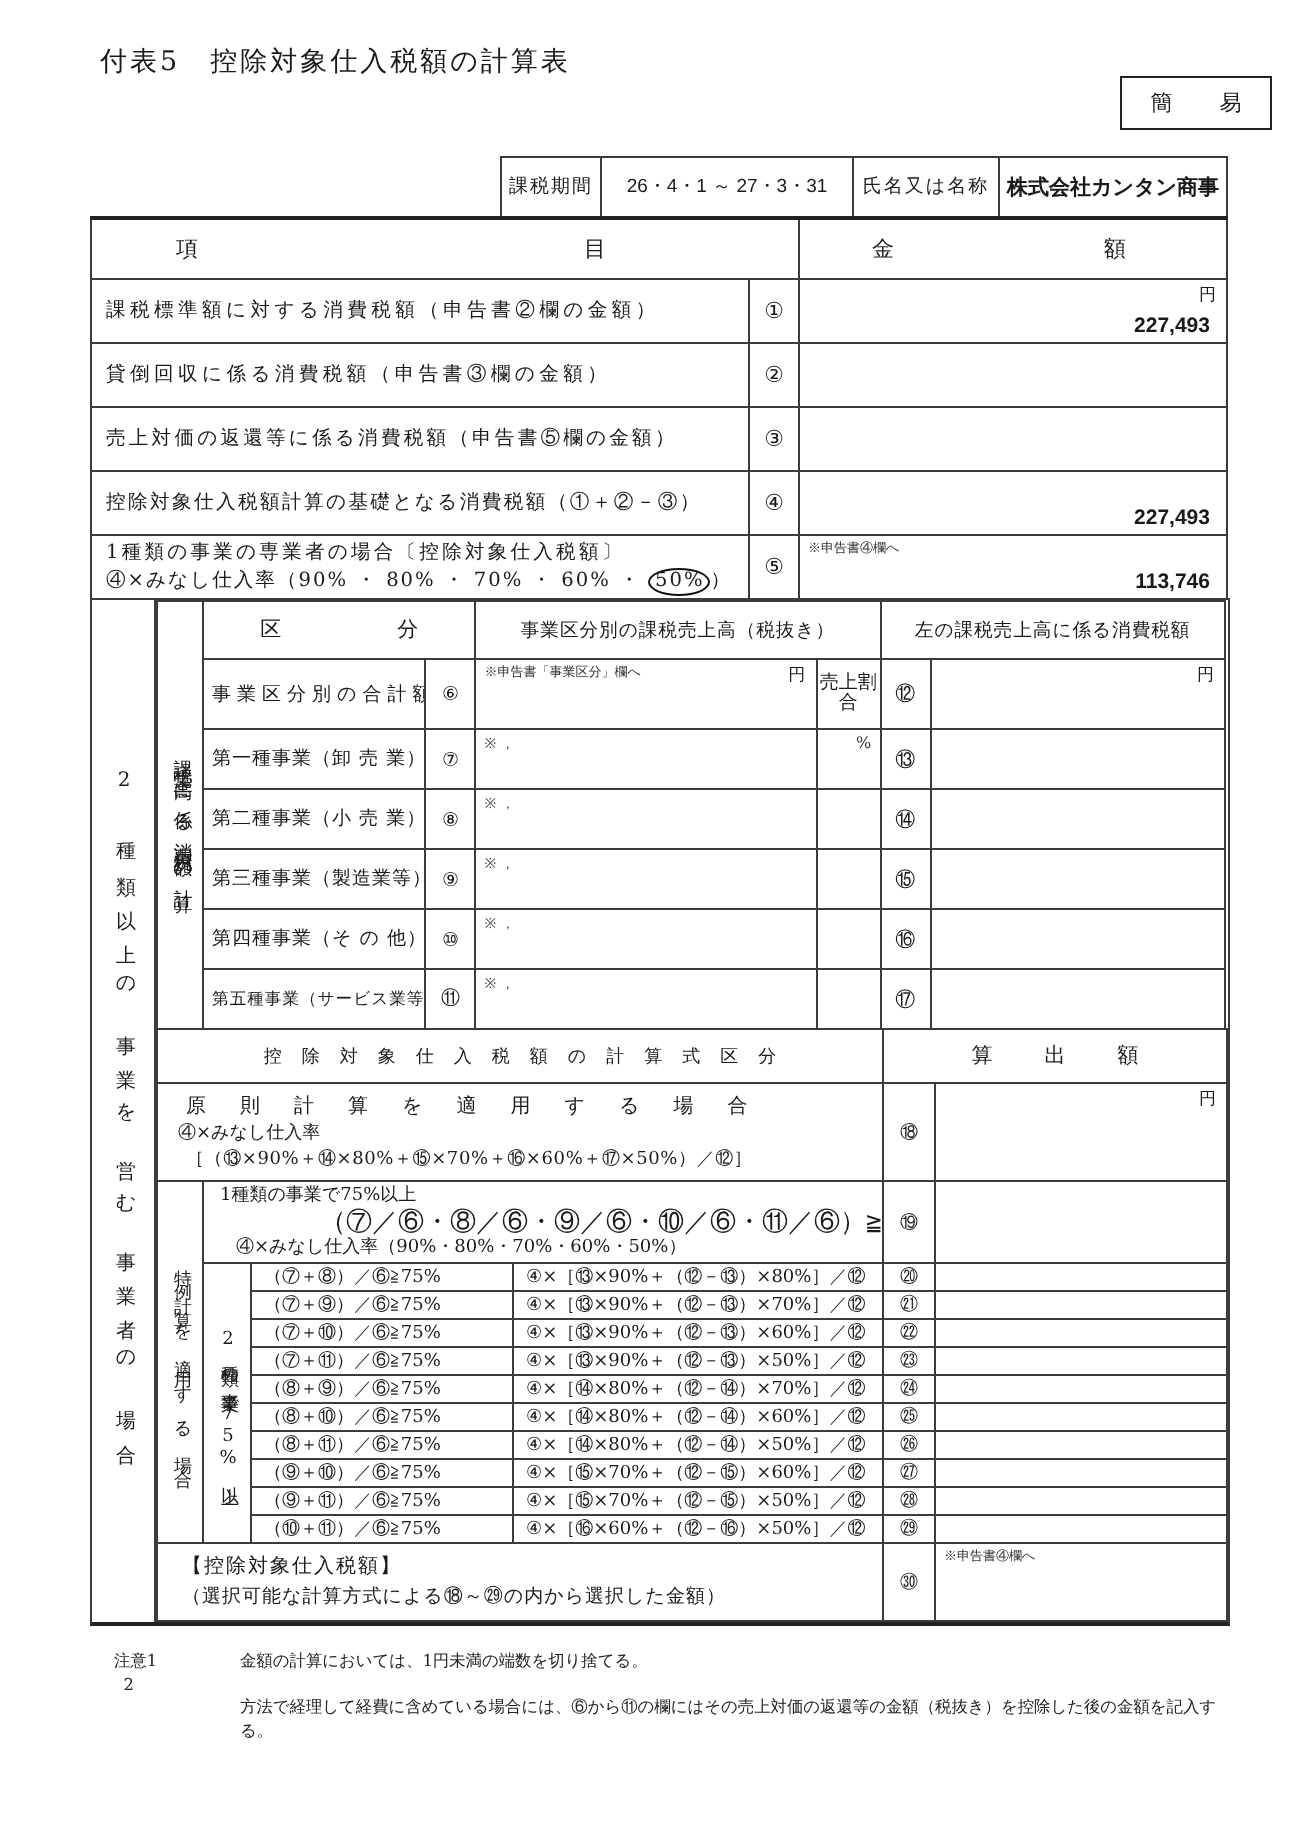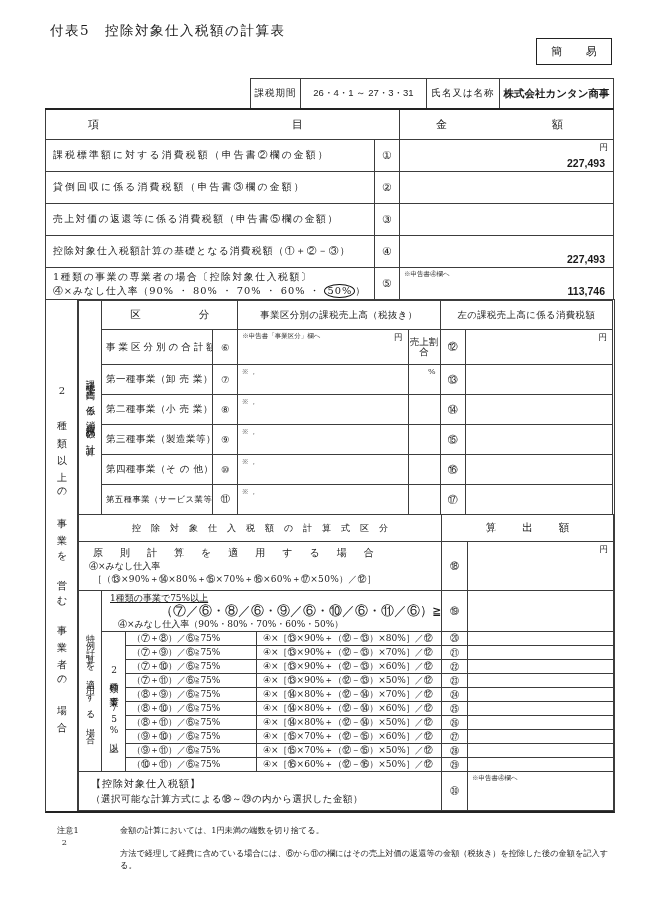--- a/index.html
+++ b/index.html
@@ -1,19 +1,19 @@
 <!DOCTYPE html>
 <html><head>
 <meta charset="utf-8">
 <style>
   html,body{margin:0;padding:0;background:#fff;}
   .page{position:relative;width:653px;height:914px;background:#fff;
         font-family:"DejaVu Serif","Liberation Serif",serif;color:#1a1a1a;overflow:hidden;}
   .title{position:absolute;left:50px;top:22px;font-size:13.5px;font-weight:normal;letter-spacing:1.5px;}
-  .badge{position:absolute;left:536px;top:38px;width:74px;height:25px;border:1.2px solid #222;
+  .badge{position:absolute;left:560px;top:38px;width:74px;height:25px;border:1.2px solid #222;
          display:flex;align-items:center;justify-content:center;font-size:11px;letter-spacing:10px;text-indent:10px;}
   table{border-collapse:collapse;table-layout:fixed;}
   td{border:1px solid #3c3c3c;padding:0;vertical-align:middle;font-size:10px;overflow:hidden;}
   
   .info{position:absolute;left:250px;top:78px;}
   .info td{height:29px;text-align:center;}
   .info .lbl{font-size:9.5px;letter-spacing:1px;}
   .gothic{font-family:"Liberation Sans","DejaVu Sans",sans-serif;}
   .info .val{font-size:9.5px;}
   .info .name{font-weight:bold;font-size:10.5px;}
@@ -49,21 +49,21 @@
   .pct{position:absolute;top:2px;right:4px;font-size:8px;color:#333;}
   .mark{position:absolute;top:2px;left:4px;font-size:7px;color:#555;}
   .t2b{margin-top:-1px;}
   .t2b td{font-size:9px;}
   .fmlh{ text-align:center;font-size:10.5px;letter-spacing:10px;text-indent:10px;}
   .resh{display:flex;justify-content:center;gap:26px;font-size:10.5px;}
   .r18l1{letter-spacing:17px;font-size:10px;padding-left:14px;white-space:nowrap;}
   .r18l2{font-size:9px;padding-left:10px;}
   .r18l3{font-size:9px;padding-left:14px;letter-spacing:0.3px;white-space:nowrap;}
   .r19 div{line-height:13px;white-space:nowrap;}
-  .r19l1{font-size:9px;padding-left:8px;text-decoration:underline;}
+  .r19l1{font-size:9px;padding-left:8px;}
   .r19l2{font-size:13px;padding-left:58px;font-family:Liberation Mono, monospace;}
   .r19l3{font-size:9px;padding-left:16px;}
   .tokurei{font-size:9px;letter-spacing:7px;text-align:center;}
   .twotypes{font-size:8.5px;letter-spacing:1px;text-align:center;}
   .srow td{height:13px;}
   .cond{font-size:8.6px;padding-left:6px;white-space:nowrap;}
   .fml{font-size:8.6px;padding-left:6px;white-space:nowrap;}
   .snum{text-align:center;font-size:9.5px;}
   .r30l1{font-size:10px;letter-spacing:1px;padding-left:12px;}
   .r30l2{font-size:9.5px;letter-spacing:0.5px;padding-left:12px;}

